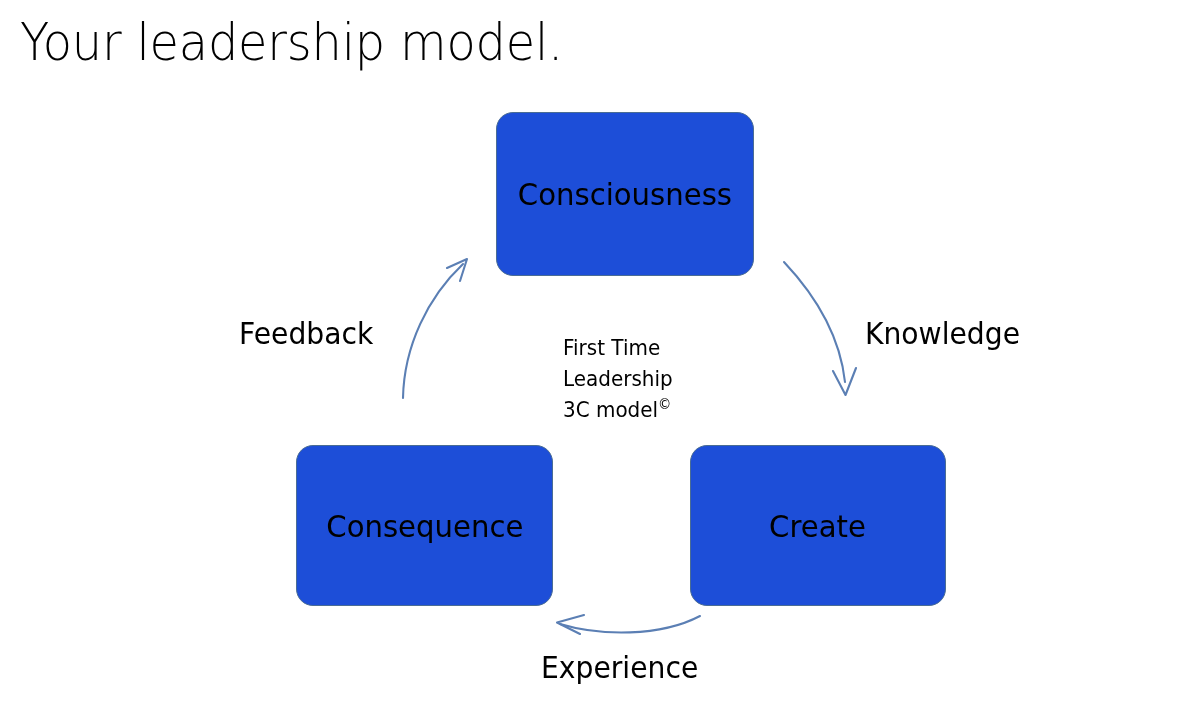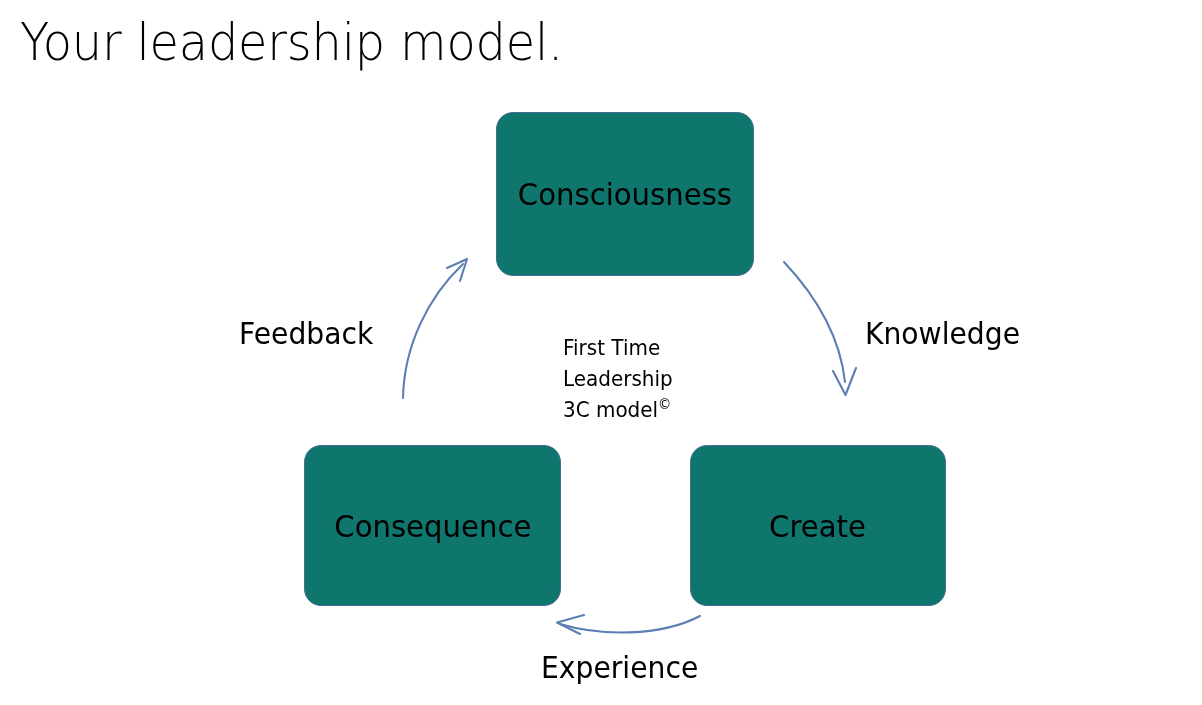--- a/index.html
+++ b/index.html
@@ -42,39 +42,39 @@
     top: 0;
     width: 1202px;
     height: 705px;
     pointer-events: none;
   }
 
   
   .node-box {
     position: absolute;
     box-sizing: border-box;
-    background: #0f766e;
+    background: #1d4ed8;
     border: 1.4px solid #4a6d94;
     border-radius: 17px;
     display: flex;
     align-items: center;
     justify-content: center;
   }
   .node-label {
     font-family: "DejaVu Sans", sans-serif;
     font-weight: 400;
     font-size: 31px;
     line-height: 36px;
     color: #000000;
     white-space: nowrap;
     transform: scaleX(0.94);
   }
 
   #box-consciousness { left: 496px; top: 112px; width: 258px; height: 164px; }
-  #box-consequence   { left: 304px; top: 445px; width: 257px; height: 161px; }
+  #box-consequence   { left: 296px; top: 445px; width: 257px; height: 161px; }
   #box-create        { left: 690px; top: 445px; width: 256px; height: 161px; justify-content: center; }
 
   
   .edge-label {
     position: absolute;
     font-family: "DejaVu Sans", sans-serif;
     font-weight: 400;
     font-size: 30px;
     line-height: 36px;
     color: #000000;

